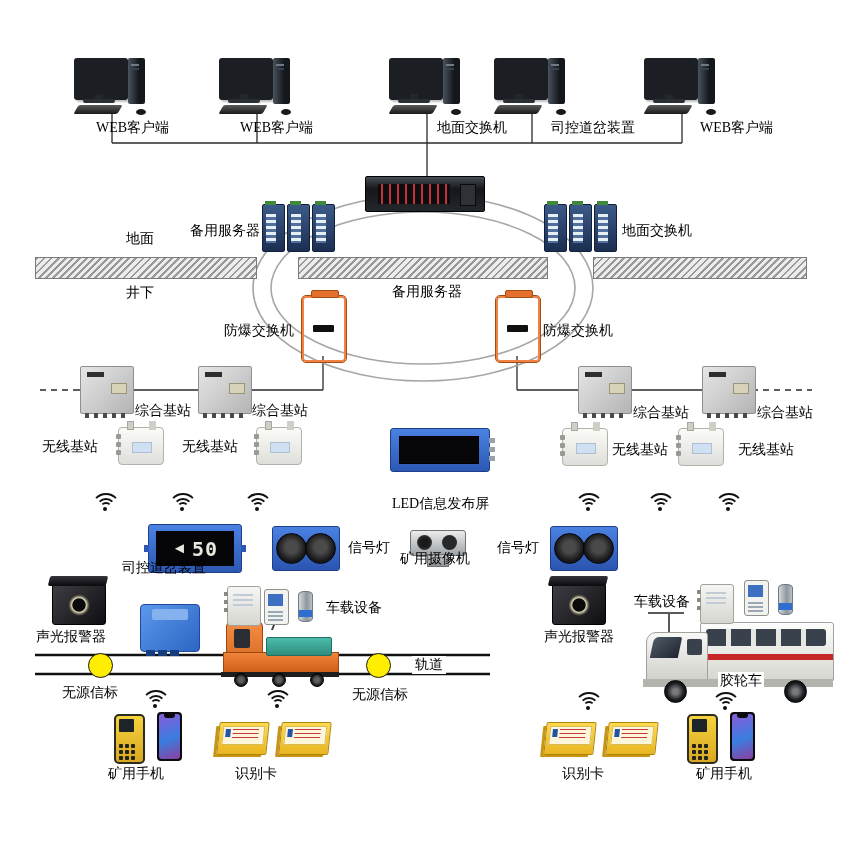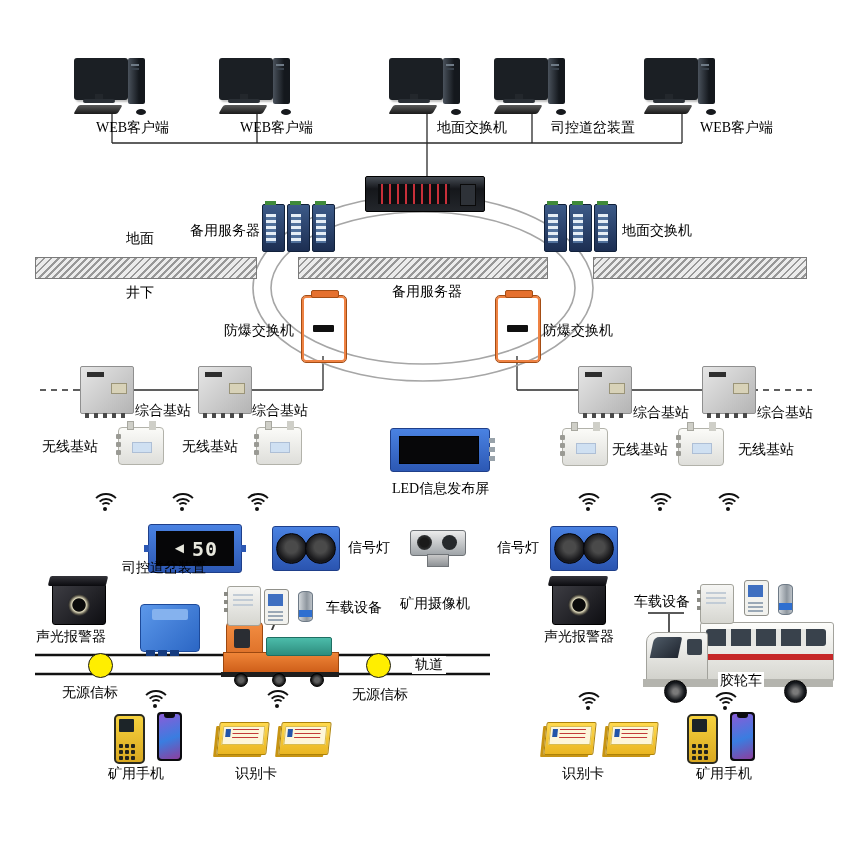--- a/index.html
+++ b/index.html
@@ -296,21 +296,21 @@
     </div>
   <div class="ap" style="left:678px;top:428px">
       <span class="dots"></span>
     </div>
   <div class="lbl" style="left:42px;top:438px">无线基站</div>
   <div class="lbl" style="left:182px;top:438px">无线基站</div>
   <div class="lbl" style="left:612px;top:441px">无线基站</div>
   <div class="lbl" style="left:738px;top:441px">无线基站</div>
 
   <div class="led" style="left:390px;top:428px"></div>
-  <div class="lbl" style="left:392px;top:480px">LED信息发布屏</div>
+  <div class="lbl" style="left:392px;top:495px">LED信息发布屏</div>
 
   <div class="wifi" style="left:88px;top:485px">
       <i></i>
       <i></i>
       <i></i>
       <b></b>
     </div>
   <div class="wifi" style="left:165px;top:485px">
       <i></i>
       <i></i>
@@ -347,21 +347,21 @@
         <span class="a">◄</span>
         <span class="v">50</span>
       </span>
   </div>
   <div class="siglight" style="left:272px;top:526px"></div>
   <div class="lbl" style="left:348px;top:539px">信号灯</div>
   <div class="cam" style="left:410px;top:530px">
       <span class="body"></span>
       <span class="mount"></span>
     </div>
-  <div class="lbl" style="left:400px;top:595px">矿用摄像机</div>
+  <div class="lbl" style="left:400px;top:550px">矿用摄像机</div>
   <div class="lbl" style="left:497px;top:539px">信号灯</div>
   <div class="siglight" style="left:550px;top:526px"></div>
 
   <div class="alarm" style="left:52px;top:583px"></div>
   <div class="lbl" style="left:36px;top:628px">声光报警器</div>
   <div class="lbl" style="left:122px;top:559px">司控道岔装置</div>
   <div class="jbox" style="left:140px;top:604px"></div>
   <div class="obox" style="left:227px;top:586px"></div>
   <div class="ohand" style="left:264px;top:589px"></div>
   <div class="ocyl" style="left:298px;top:591px"></div>

